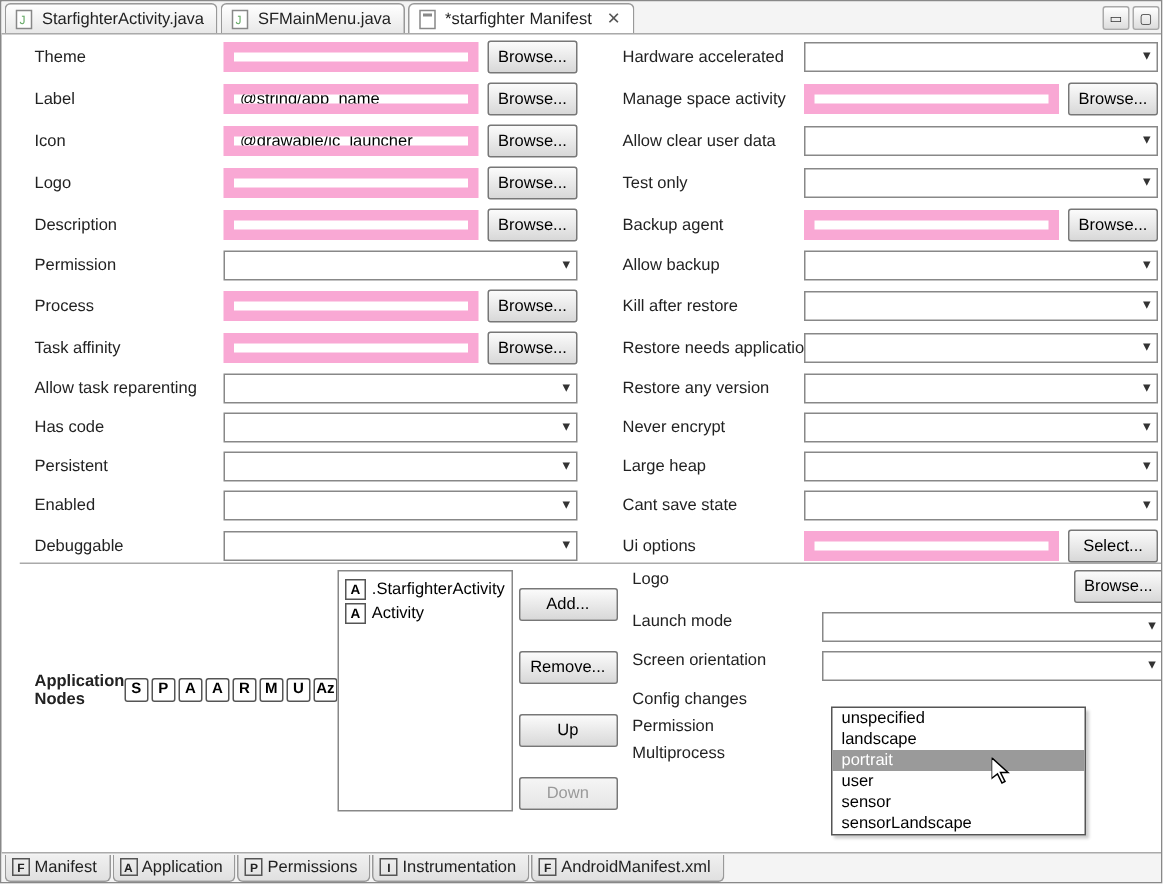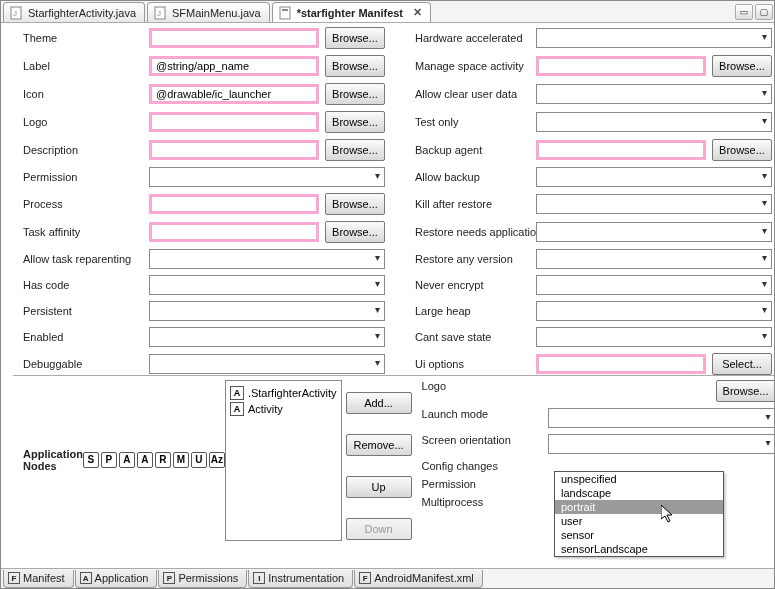--- a/index.html
+++ b/index.html
@@ -2,35 +2,35 @@
 <html><head>
 <meta charset="utf-8">
 <style>
   * { box-sizing: border-box; margin: 0; padding: 0; }
   html, body { width: 775px; height: 589px; font-family: "Segoe UI", Tahoma, sans-serif; font-size: 11px; background: #f0f0f0; overflow: hidden; }
   .app { width: 775px; height: 589px; border: 1px solid #888; background: #fff; display: flex; flex-direction: column; position: relative; }
 
   
   .tabstrip { height: 22px; background: #f4f4f4; border-bottom: 1px solid #aaa; display: flex; align-items: flex-end; padding-left: 2px; }
   .tab { display: flex; align-items: center; gap: 4px; border: 1px solid #999; border-bottom: none; background: linear-gradient(#fff,#e8e8e8); height: 20px; padding: 0 8px 0 6px; margin-right: 2px; border-radius: 4px 4px 0 0; color: #222; }
-  .tab.active { background: #fff; font-weight: 700; }
+  .tab.active { background: #fff; font-weight: 400; }
   .tab .ticon { width: 14px; height: 14px; display: inline-flex; align-items: center; justify-content: center; }
   .tab .close { font-family: sans-serif; font-size: 11px; color: #555; margin-left: 6px; }
   .tabstrip .spacer { flex: 1; }
   .tabstrip .tb-btn { width: 18px; height: 16px; border: 1px solid #aaa; background: linear-gradient(#fff,#ddd); margin: 0 1px 2px; border-radius: 2px; display: flex; align-items: center; justify-content: center; font-size: 9px; color: #333; }
 
   
   .content { flex: 1; display: flex; flex-direction: row; overflow: hidden; margin-left: 12px; }
   .scrollarea { flex: 1; overflow-y: scroll; overflow-x: hidden; position: relative; }
   .scrollbody { padding: 4px 6px 0 10px; }
 
   
   .form-grid { display: grid; grid-template-columns: 120px 170px 60px 18px 115px 170px 60px; column-gap: 6px; row-gap: 6px; align-items: center; }
   .lbl { color: #222; white-space: nowrap; }
-  .inp { height: 20px; border: 3px solid #f9a8d4; background: #fff; padding: 0 4px; font-size: 11px; width: 100%; }
+  .inp { height: 20px; border: 7px solid #f9a8d4; background: #fff; padding: 0 4px; font-size: 11px; width: 100%; }
   .combo { height: 20px; border: 1px solid #888; background: #fff; position: relative; padding: 0 18px 0 4px; font-size: 11px; display: flex; align-items: center; }
   .combo::after { content: "▾"; position: absolute; right: 4px; top: 2px; color: #333; font-size: 10px; }
   .btn { height: 22px; border: 1px solid #777; background: linear-gradient(#fbfbfb,#d8d8d8); border-radius: 2px; font-size: 11px; padding: 0 6px; cursor: default; color: #000; }
 
   
   .nodes-wrap { display: grid; grid-template-columns: 1fr 384px; gap: 0; border-top: 1px solid #aaa; height: 170px; }
   .nodes-left { padding: 4px 6px 4px 10px; display: flex; flex-direction: row; }
   .nodes-header { display: flex; align-items: center; justify-content: space-between; margin-bottom: 2px; }
   .nodes-title { font-weight: bold; color: #222; }
   .nodes-icons { display: flex; gap: 2px; }

